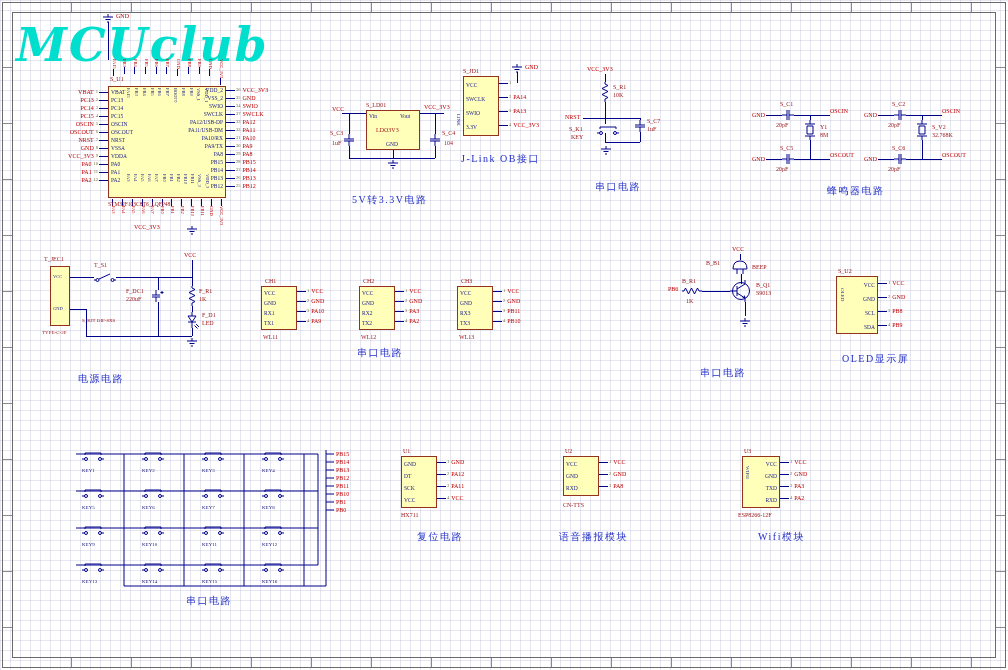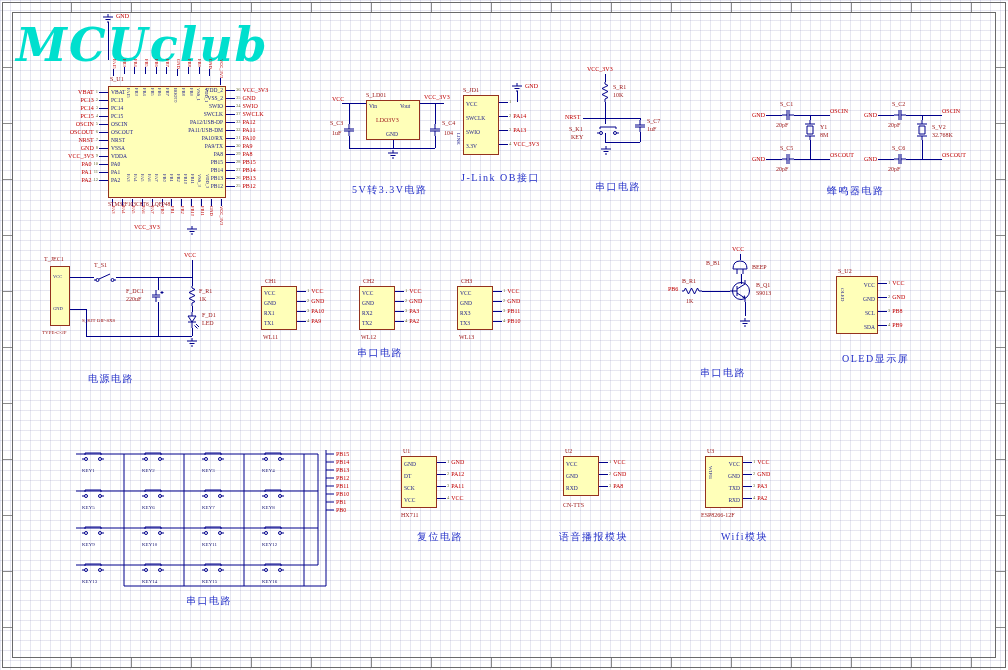--- a/index.html
+++ b/index.html
@@ -408,21 +408,21 @@
         <span class="vname">VDD_3</span>
       </div>
 
   <span class="p val" style="left:70px;top:190px;font-size:5.5px">STM32F103C8T6_LQFP48</span>
   <span class="p net" style="left:96px;top:212px">VCC_3V3</span>
   <svg class="sym" style="left:148px;top:214px" width="12" height="9">
         <use href="#sym-gnd"></use>
       </svg>
 </div>
 
-<div class="blk" style="left:330px;top:90px;width:135px;height:110px">
+<div class="blk" style="left:330px;top:100px;width:135px;height:110px">
   <span class="p net" style="left:2px;top:6px">VCC</span>
   <i class="p wh" style="left:12px;top:13px;width:24px"></i>
   <span class="p refdes" style="left:36px;top:2px">S_LD01</span>
   <div class="ybox" style="left:36px;top:10px;width:54px;height:40px"></div>
   <span class="p pname" style="left:39px;top:14px">Vin</span>
   <span class="p pname" style="left:70px;top:14px">Vout</span>
   <span class="p pname" style="left:56px;top:42px">GND</span>
   <span class="p val" style="left:46px;top:27px">LDO3V3</span>
   <i class="p wh" style="left:90px;top:13px;width:24px"></i>
   <span class="p net" style="left:94px;top:4px">VCC_3V3</span>
@@ -441,21 +441,21 @@
   <i class="p wv" style="left:19px;top:46px;height:12px"></i>
   <i class="p wv" style="left:105px;top:46px;height:12px"></i>
   <i class="p wv" style="left:63px;top:50px;height:8px"></i>
   <i class="p wh" style="left:19px;top:58px;width:86px"></i>
   <svg class="sym" style="left:57px;top:60px" width="12" height="9">
         <use href="#sym-gnd"></use>
       </svg>
   <span class="p title-cn" style="left:22px;top:95px">5V转3.3V电路</span>
 </div>
 
-<div class="blk" style="left:455px;top:83px;width:110px;height:105px">
+<div class="blk" style="left:455px;top:64px;width:110px;height:105px">
   <span class="p refdes" style="left:8px;top:4px">S_JD1</span>
   <div class="ybox" style="left:8px;top:12px;width:36px;height:60px"></div>
   <div class="icol" style="left:11px;top:14px;--rh:14px">
 
   <span class="pname">VCC</span>
         <span class="pname">SWCLK</span>
         <span class="pname">SWIO</span>
         <span class="pname">3.3V</span>
       </div>
   <div class="rows" style="left:44px;top:12px;--rh:14px">
@@ -611,21 +611,21 @@
         <use href="#sym-cappol-v"></use>
       </svg>
   <span class="p refdes" style="left:84px;top:40px">F_DC1</span>
   <span class="p val" style="left:84px;top:48px">220uF</span>
   <i class="p wv" style="left:116px;top:54px;height:34px"></i>
   <i class="p wv" style="left:150px;top:80px;height:8px"></i>
   <i class="p wh" style="left:44px;top:88px;width:106px"></i>
   <svg class="sym" style="left:144px;top:90px" width="12" height="9">
         <use href="#sym-gnd"></use>
       </svg>
-  <span class="p title-cn" style="left:46px;top:126px">电源电路</span>
+  <span class="p title-cn" style="left:36px;top:126px">电源电路</span>
 </div>
 
 <div class="blk" style="left:245px;top:278px;width:290px;height:95px">
 
   <span class="p refdes" style="left:20px;top:0">CH1</span>
   <div class="ybox" style="left:16px;top:8px;width:36px;height:44px"></div>
   <div class="icol" style="left:19px;top:10px;--rh:10px">
 
   <span class="pname">VCC</span>
         <span class="pname">GND</span>
@@ -975,21 +975,21 @@
         <div class="prow-r">
       <i class="stub"></i>
       <span class="pnum">3</span>
       <span class="net">PA8</span>
     </div>
       </div>
   <span class="p val" style="left:10px;top:54px">CN-TTS</span>
   <span class="p title-cn" style="left:6px;top:84px">语音播报模块</span>
 </div>
 
-<div class="blk" style="left:693px;top:448px;width:120px;height:95px">
+<div class="blk" style="left:730px;top:448px;width:120px;height:95px">
   <span class="p refdes" style="left:14px;top:0">U3</span>
   <div class="ybox" style="left:12px;top:8px;width:38px;height:52px"></div>
   <span class="p vside" style="left:15px;top:18px">WIFI1</span>
   <div class="icol r" style="left:26px;top:10px;width:21px;--rh:12px">
 
   <span class="pname">VCC</span>
         <span class="pname">GND</span>
         <span class="pname">TXD</span>
         <span class="pname">RXD</span>
       </div>

